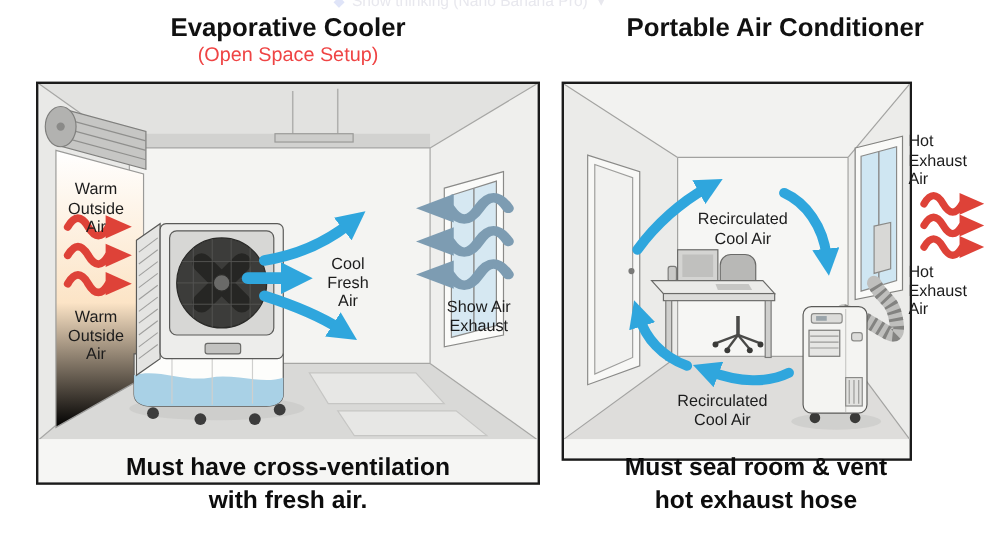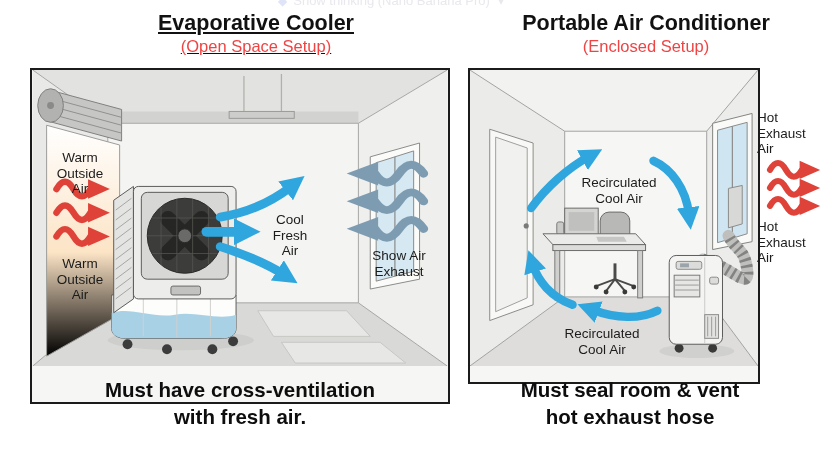--- a/index.html
+++ b/index.html
@@ -23,28 +23,27 @@
 </style>
 </head>
 <body>
 
 <div class="stage">
 
   <div class="watermark">
     <span class="wm-icon">◆</span><span>Show thinking (Nano Banana Pro)</span><span class="wm-chev">▾</span>
   </div>
 
-  <div class="panel-title" style="left:46px;top:11px;width:420px;text-decoration:underline;">
+  <div class="panel-title" style="left:30px;top:11px;width:420px;">
     <div class="t">Evaporative Cooler</div>
     <div class="s">(Open Space Setup)</div>
   </div>
 
   <div class="panel-title" style="left:484px;top:11px;width:324px;">
     <div class="t">Portable Air Conditioner</div>
-    <div class="s">(Enclosed Setup)</div>
   </div>
 
   <div class="illus" style="left:30px;top:68px;width:420px;height:336px;">
     <svg viewBox="0 0 420 300" width="416" height="296">
       <defs>
         <linearGradient id="warmGlow" x1="0" y1="0" x2="0" y2="1">
           <stop offset="0%" stop-color="#ffffff"></stop>
           <stop offset="55%" stop-color="#fce4c6"></stop>
           <stop offset="100%" stop-color="#f6c globalization"></stop>
           <stop offset="100%" stop-color="#f6c894"></stop>

